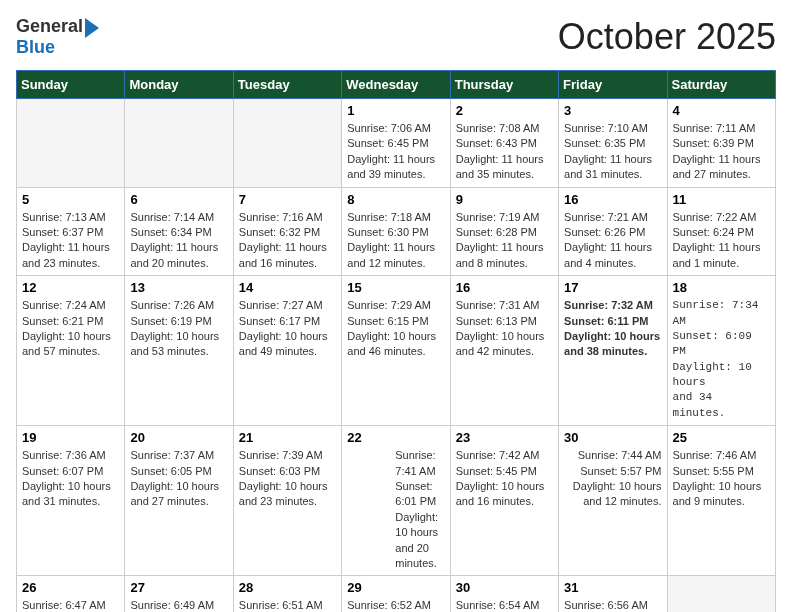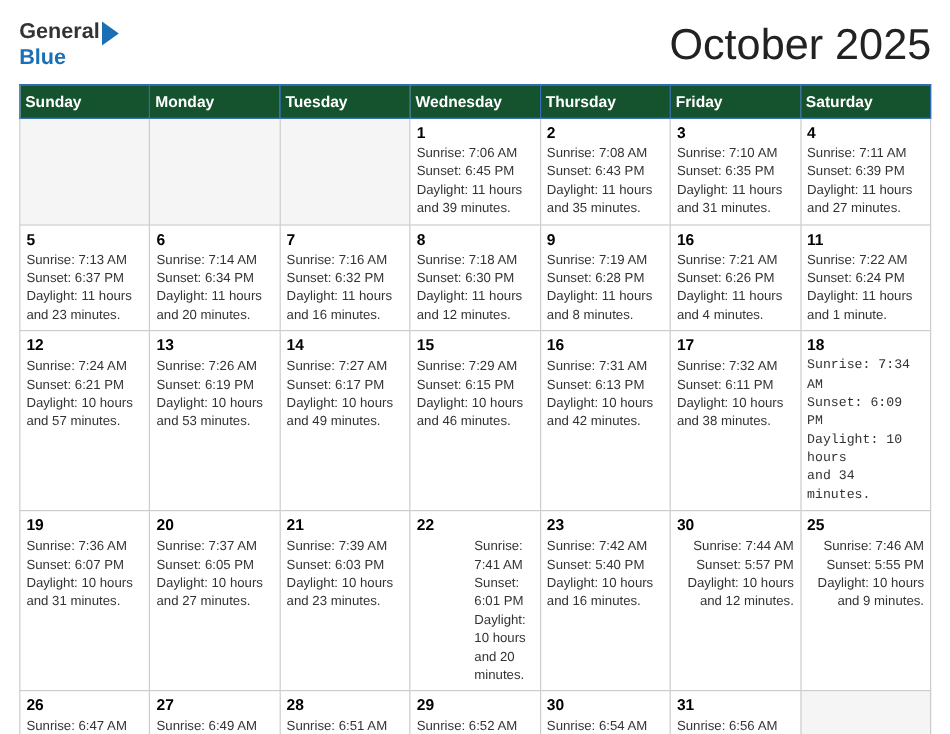--- a/index.html
+++ b/index.html
@@ -237,21 +237,21 @@
         </td>
         <td>
           <span class="day-num">16</span>
           <div class="day-info" style="white-space: pre-line;">Sunrise: 7:31 AM
 Sunset: 6:13 PM
 Daylight: 10 hours
 and 42 minutes.</div>
         </td>
         <td>
           <span class="day-num">17</span>
-          <div class="day-info" style="white-space: pre-line;">Sunrise: 7:32 AM
+          <div class="day-info" style="white-space: pre-line; font-weight: bold;">Sunrise: 7:32 AM
 Sunset: 6:11 PM
 Daylight: 10 hours
 and 38 minutes.</div>
         </td>
         <td>
           <span class="day-num">18</span>
           <div class="day-info" style="white-space: pre-line; font-family: Liberation Mono, monospace;">Sunrise: 7:34 AM
 Sunset: 6:09 PM
 Daylight: 10 hours
 and 34 minutes.</div>
@@ -282,34 +282,34 @@
         <td>
           <span class="day-num">22</span>
           <div class="day-info" style="white-space: pre-line; margin-left: 48px;">Sunrise: 7:41 AM
 Sunset: 6:01 PM
 Daylight: 10 hours
 and 20 minutes.</div>
         </td>
         <td>
           <span class="day-num">23</span>
           <div class="day-info" style="white-space: pre-line;">Sunrise: 7:42 AM
-Sunset: 5:40 PM
+Sunset: 5:45 PM
 Daylight: 10 hours
 and 16 minutes.</div>
         </td>
         <td>
           <span class="day-num">30</span>
           <div class="day-info" style="white-space: pre-line; text-align: right;">Sunrise: 7:44 AM
 Sunset: 5:57 PM
 Daylight: 10 hours
 and 12 minutes.</div>
         </td>
         <td>
           <span class="day-num">25</span>
-          <div class="day-info" style="white-space: pre-line; text-align: right;">Sunrise: 7:46 AM
+          <div class="day-info" style="white-space: pre-line;">Sunrise: 7:46 AM
 Sunset: 5:55 PM
 Daylight: 10 hours
 and 9 minutes.</div>
         </td>
       </tr>
       <tr>
         <td>
           <span class="day-num">26</span>
           <div class="day-info" style="white-space: pre-line;">Sunrise: 6:47 AM
 Sunset: 4:53 PM

